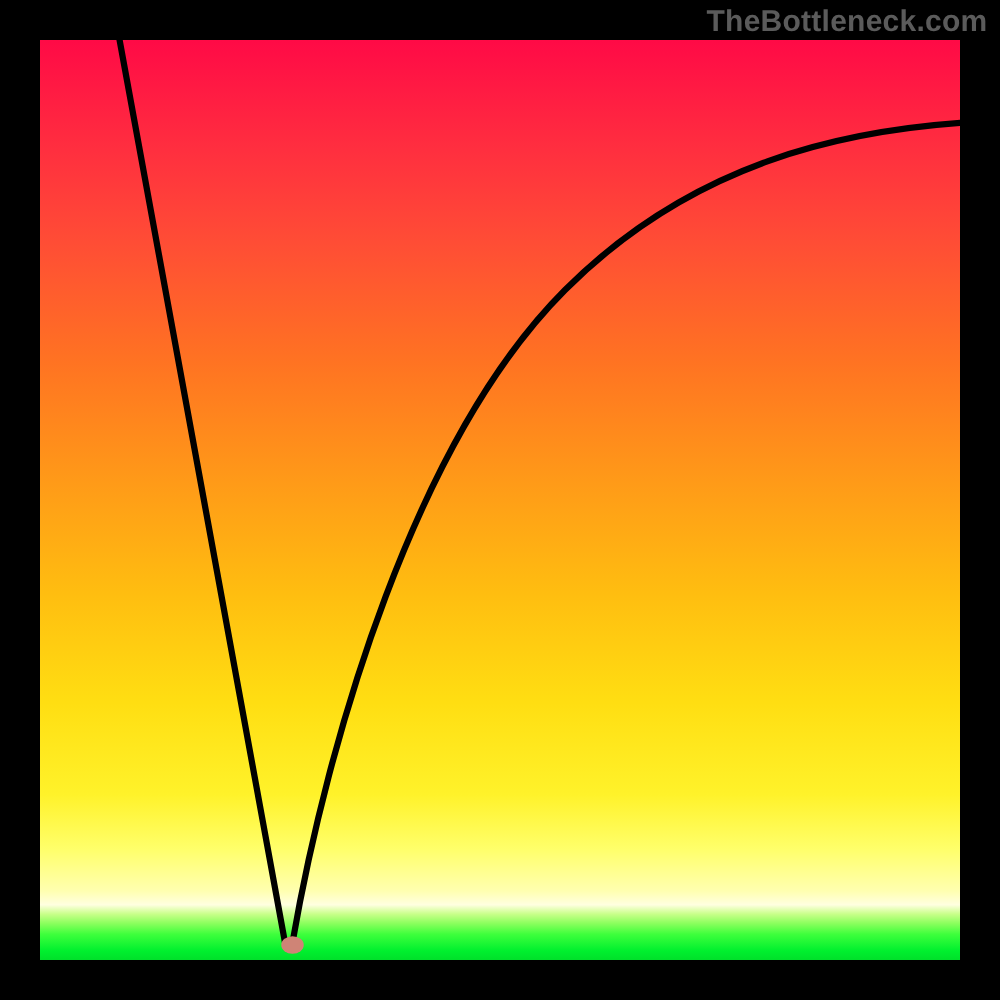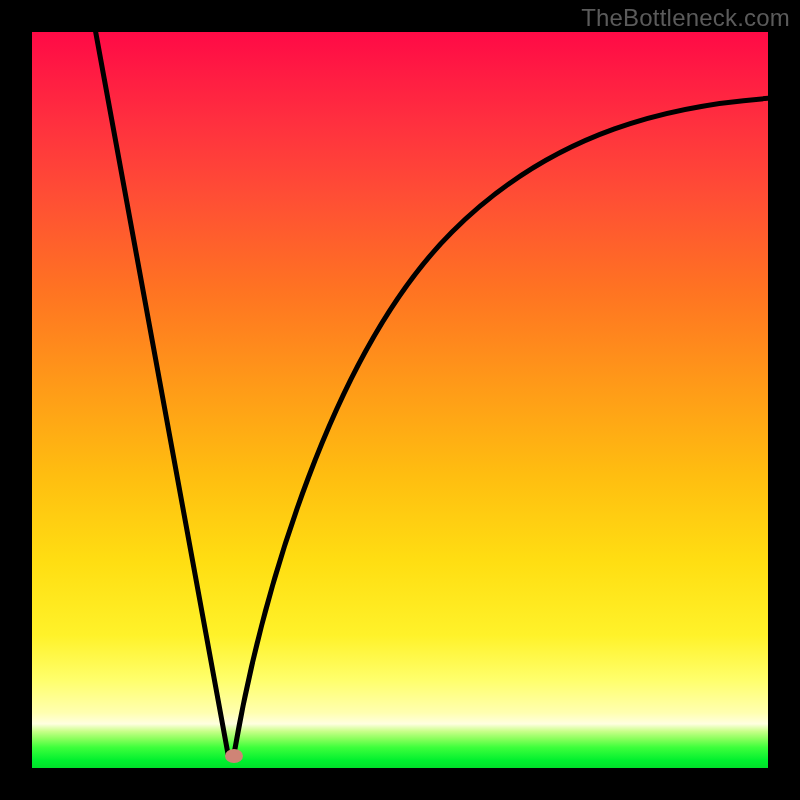--- a/index.html
+++ b/index.html
@@ -16,21 +16,21 @@
     width: 800px;
     height: 800px;
     background: #000;
   }
   .attribution {
     position: absolute;
     top: 4px;
     right: 10px;
     color: #5b5b5b;
     font-size: 24px;
-    font-weight: 400;
+    font-weight: 700;
     letter-spacing: 0.2px;
     user-select: none;
   }
   .plot-area {
     position: absolute;
     left: 32px;
     top: 32px;
     width: 736px;
     height: 736px;
     overflow: hidden;

